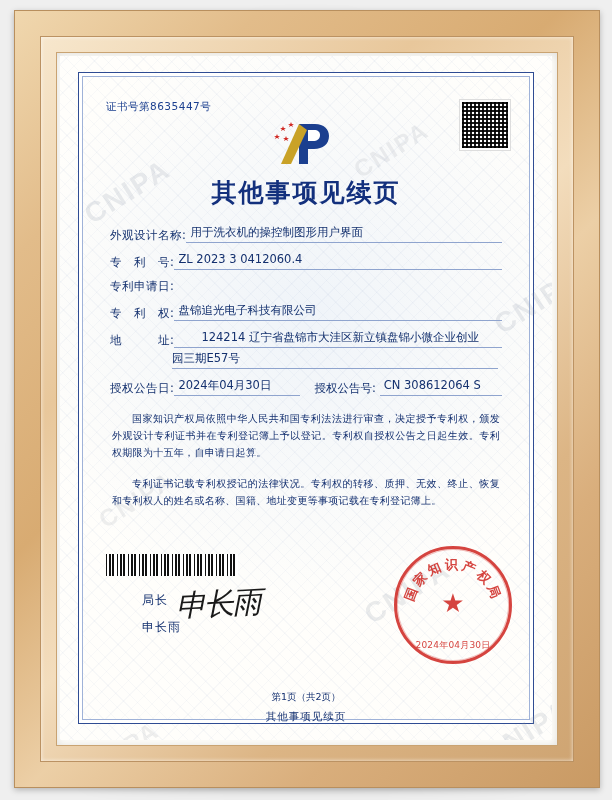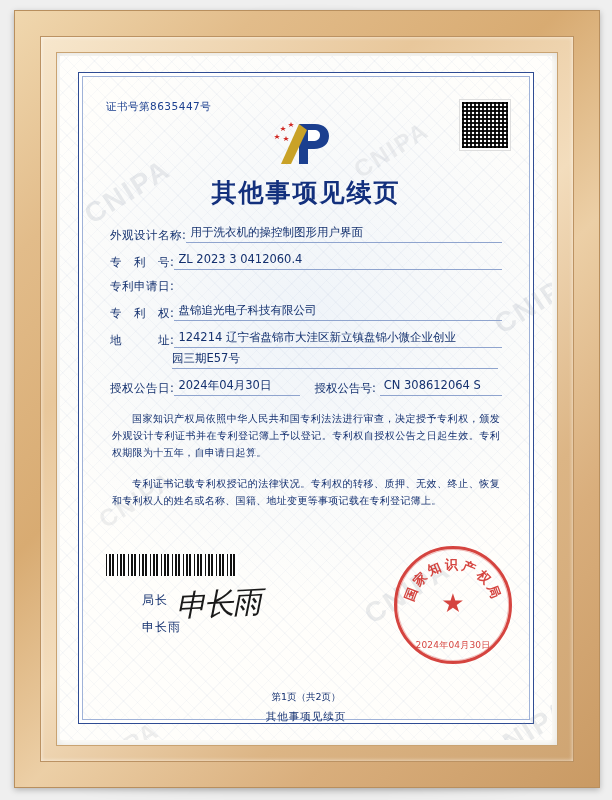--- a/index.html
+++ b/index.html
@@ -98,21 +98,21 @@
     font-size:11.5px;color:#14316f;margin-bottom:9px;line-height:15px;
   }
   .lbl{white-space:nowrap;letter-spacing:.5px;}
   .val{
     flex:1;border-bottom:1px solid #8fa4ce;padding:0 0 2px 4px;
     margin-left:0;color:#13306e;
   }
   .row.two .v1{width:122px;border-bottom:1px solid #8fa4ce;padding-bottom:2px;padding-left:4px;}
   .row.two .l2{margin-left:14px;white-space:nowrap;}
   .row.two .v2{flex:1;border-bottom:1px solid #8fa4ce;padding:0 0 2px 4px;margin-left:4px;}
-  .addr .val{line-height:15px;}
+  .addr .val{line-height:15px;text-align:center;}
   .addr2{
     font-size:11.5px;color:#13306e;margin:-6px 4px 9px 62px;
     border-bottom:1px solid #8fa4ce;padding-bottom:2px;
   }
   .para{
     font-size:10px;color:#143070;line-height:17px;text-align:justify;
     margin:14px 6px 0;text-indent:20px;letter-spacing:.3px;
   }
   
   .barcode{

